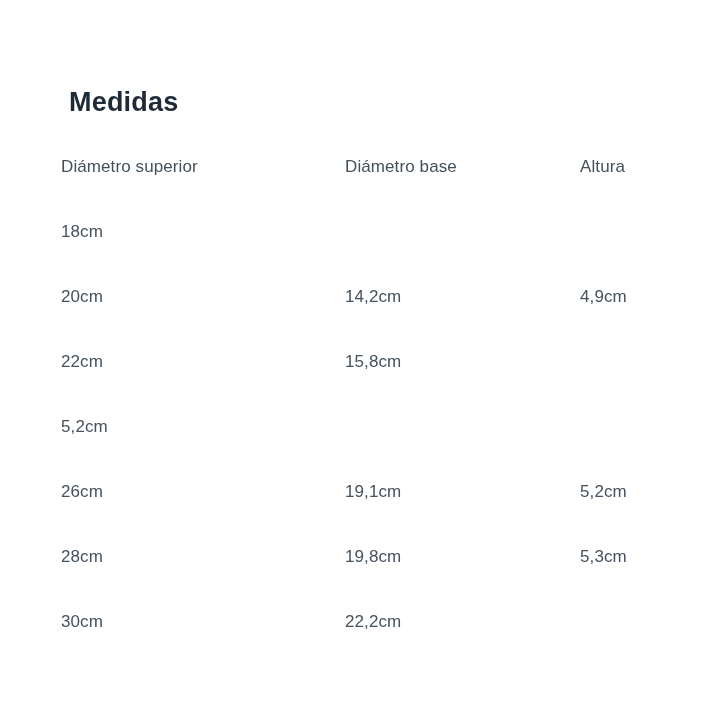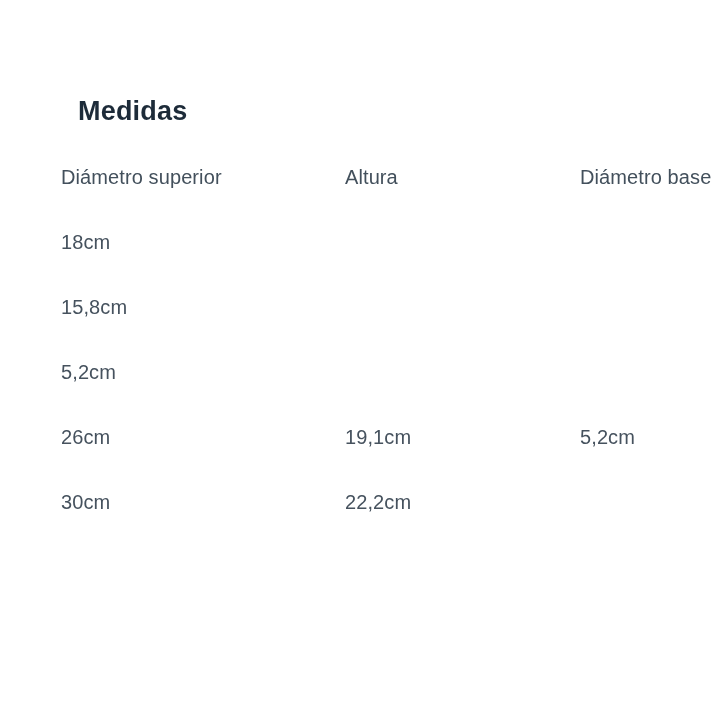--- a/index.html
+++ b/index.html
@@ -11,80 +11,91 @@
     position: relative;
     width: 720px;
     height: 720px;
     background: #ffffff;
     box-sizing: border-box;
     padding: 78px 40px 0 61px;
     font-family: "Liberation Sans", "DejaVu Sans", sans-serif;
     overflow: hidden;
   }
   .title {
-    margin: 17px;
+    margin: 8px;
     font-size: 27px;
     line-height: 32px;
     font-weight: 700;
     letter-spacing: 0.2px;
     color: #1d2b39;
   }
   .measures-table {
     margin-top: 17px;
     width: 100%;
   }
   .row {
     display: grid;
     grid-template-columns: 284px 235px 1fr;
     height: 65px;
     align-items: center;
   }
   .cell, .head-cell {
-    font-size: 20px;
+    font-size: 17px;
     line-height: 1.2;
     color: #46525e;
     letter-spacing: 0.1px;
     white-space: nowrap;
   }
   .head-cell {
     color: #43505c;
   }
 </style>
 </head>
 <body>
 
 <div class="page">
   <h1 class="title">Medidas</h1>
 
   <div class="measures-table">
     <div class="row">
       <div class="head-cell">Diámetro superior</div>
+      <div class="head-cell">Diámetro base</div>
       <div class="head-cell">Altura</div>
-      <div class="head-cell">Diámetro base</div>
     </div>
     <div id="rows-container">
   <div class="row">
     <div class="cell">18cm</div>
   </div>
 
+  <div class="row">
+    <div class="cell">20cm</div>
+    <div class="cell">14,2cm</div>
+    <div class="cell">4,9cm</div>
+  </div>
 
   <div class="row">
+    <div class="cell">22cm</div>
     <div class="cell">15,8cm</div>
   </div>
 
   <div class="row">
     <div class="cell">5,2cm</div>
   </div>
 
   <div class="row">
     <div class="cell">26cm</div>
     <div class="cell">19,1cm</div>
     <div class="cell">5,2cm</div>
   </div>
 
+  <div class="row">
+    <div class="cell">28cm</div>
+    <div class="cell">19,8cm</div>
+    <div class="cell">5,3cm</div>
+  </div>
 
   <div class="row">
     <div class="cell">30cm</div>
     <div class="cell">22,2cm</div>
   </div>
 </div>
   </div>
 </div>
 
 </body></html>

